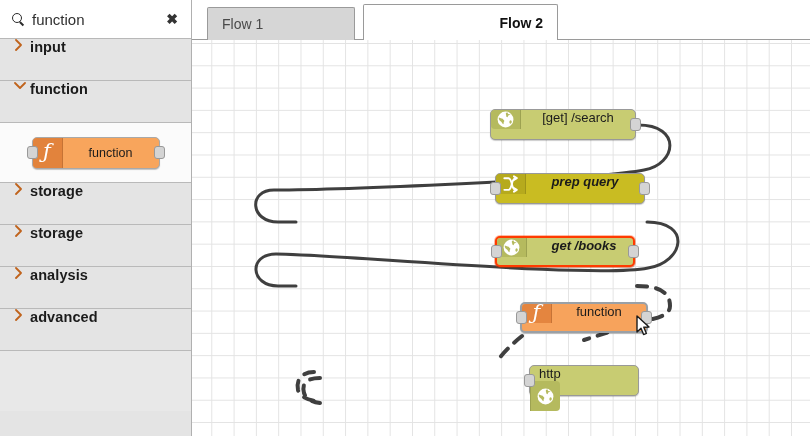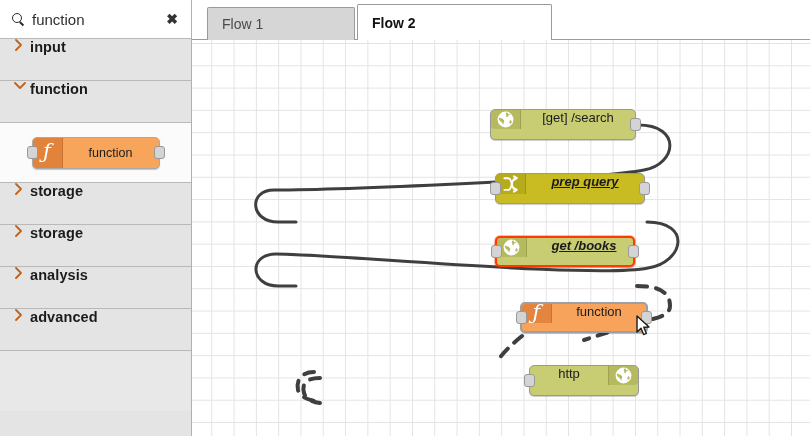--- a/index.html
+++ b/index.html
@@ -188,31 +188,32 @@
     min-width: 148px;
     border: 1px solid #9a9a9a;
     border-bottom: none;
     border-radius: 2px 2px 0 0;
     display: flex;
     align-items: center;
     padding: 0 14px;
     font-size: 14px;
     color: #4a4a4a;
     background: #d6d6d6;
-    margin-right: 2px;
+    margin-right: 8px;
     cursor: pointer;
     top: 1px;
   }
   .tab.active {
     background: #fff;
     color: #121212;
     font-weight: bold;
     height: 36px;
     min-width: 195px;
     z-index: 6;
+    justify-content: flex-end;
   }
 
   #canvas {
     position: absolute;
     left: 0; right: 0;
     top: 40px; bottom: 0;
     background-color: #fff;
     background-image:
       linear-gradient(to right, #e3e3e3 1px, transparent 1px),
       linear-gradient(to bottom, #e3e3e3 1px, transparent 1px);
@@ -262,21 +263,21 @@
     color: #1b1b1b;
     padding: 0 9px;
     white-space: nowrap;
   }
   .node.olive { background: #c8cc72; }
   .node.olive .n-icon { background: #b5ba5e; }
   .node.mustard { background: #c9bc22; }
   .node.mustard .n-icon { background: #b6aa1d; }
   .node.orange { background: #f7a35c; }
   .node.orange .n-icon { background: #e4853f; }
-  .node .n-label.italic { font-style: italic; font-weight: bold; text-decoration: underline; }
+  .node .n-label.italic { font-style: italic; font-weight: bold; }
 
   .node.selected-red {
     border: 2px solid #ff3b00;
     box-shadow: 0 0 0 1px rgba(255,59,0,.35), 0 1px 1px rgba(0,0,0,.2);
   }
   .node.selected-grey {
     border: 2px solid #9aa0a6;
   }
 
   
@@ -449,21 +450,21 @@
 
       <div class="node orange selected-grey" style="left:328px; top:262px; width:128px;">
         <span class="port in"></span>
         <span class="port out"></span>
         <span class="n-icon">
           <span class="glyph-f">ƒ</span>
         </span>
         <span class="n-label">function</span>
       </div>
 
-      <div class="node olive" style="left:337px; top:325px; width:110px;">
+      <div class="node olive" style="left:337px; top:325px; width:110px;flex-direction:column;">
         <span class="port in"></span>
         <span class="n-label">http</span>
         <span class="n-icon right">
           <svg width="19" height="19" viewBox="0 0 24 24">
             <circle cx="12" cy="12" r="10" fill="#ffffff"></circle>
             <path d="M3.5 9.5c1.6.4 2.6 1.4 3.9 1.2 1.3-.2 1.2 1.4 2.4 1.8 1.2.4.6 2 .1 2.8-.5.8.2 2.3-.8 2.8-1-.6-1.6-1.8-2.2-2.8-.7-1.2-2.3-1.6-2.9-2.9-.5-1-.6-2-.5-2.9z" fill="#b5ba5e"></path>
             <path d="M14.2 2.8c.9.6.4 1.7 1.3 2.2.9.5 2.2-.1 2.8.8-.6.9-2 .5-2.8 1.1-.7.6-.2 2-1.3 2.1-.9 0-1.5-1-1.3-1.9.2-1.1-.9-1.7-.5-2.7.3-.9 1-1.5 1.8-1.6z" fill="#b5ba5e"></path>
             <path d="M18.5 13c1 .3 1.6 1.4 1.4 2.4-.2 1-1.3 1.4-1.8 2.3-.5-.9-1.4-1.6-1.2-2.7.1-1 .7-1.9 1.6-2z" fill="#b5ba5e"></path>
           </svg>
         </span>

